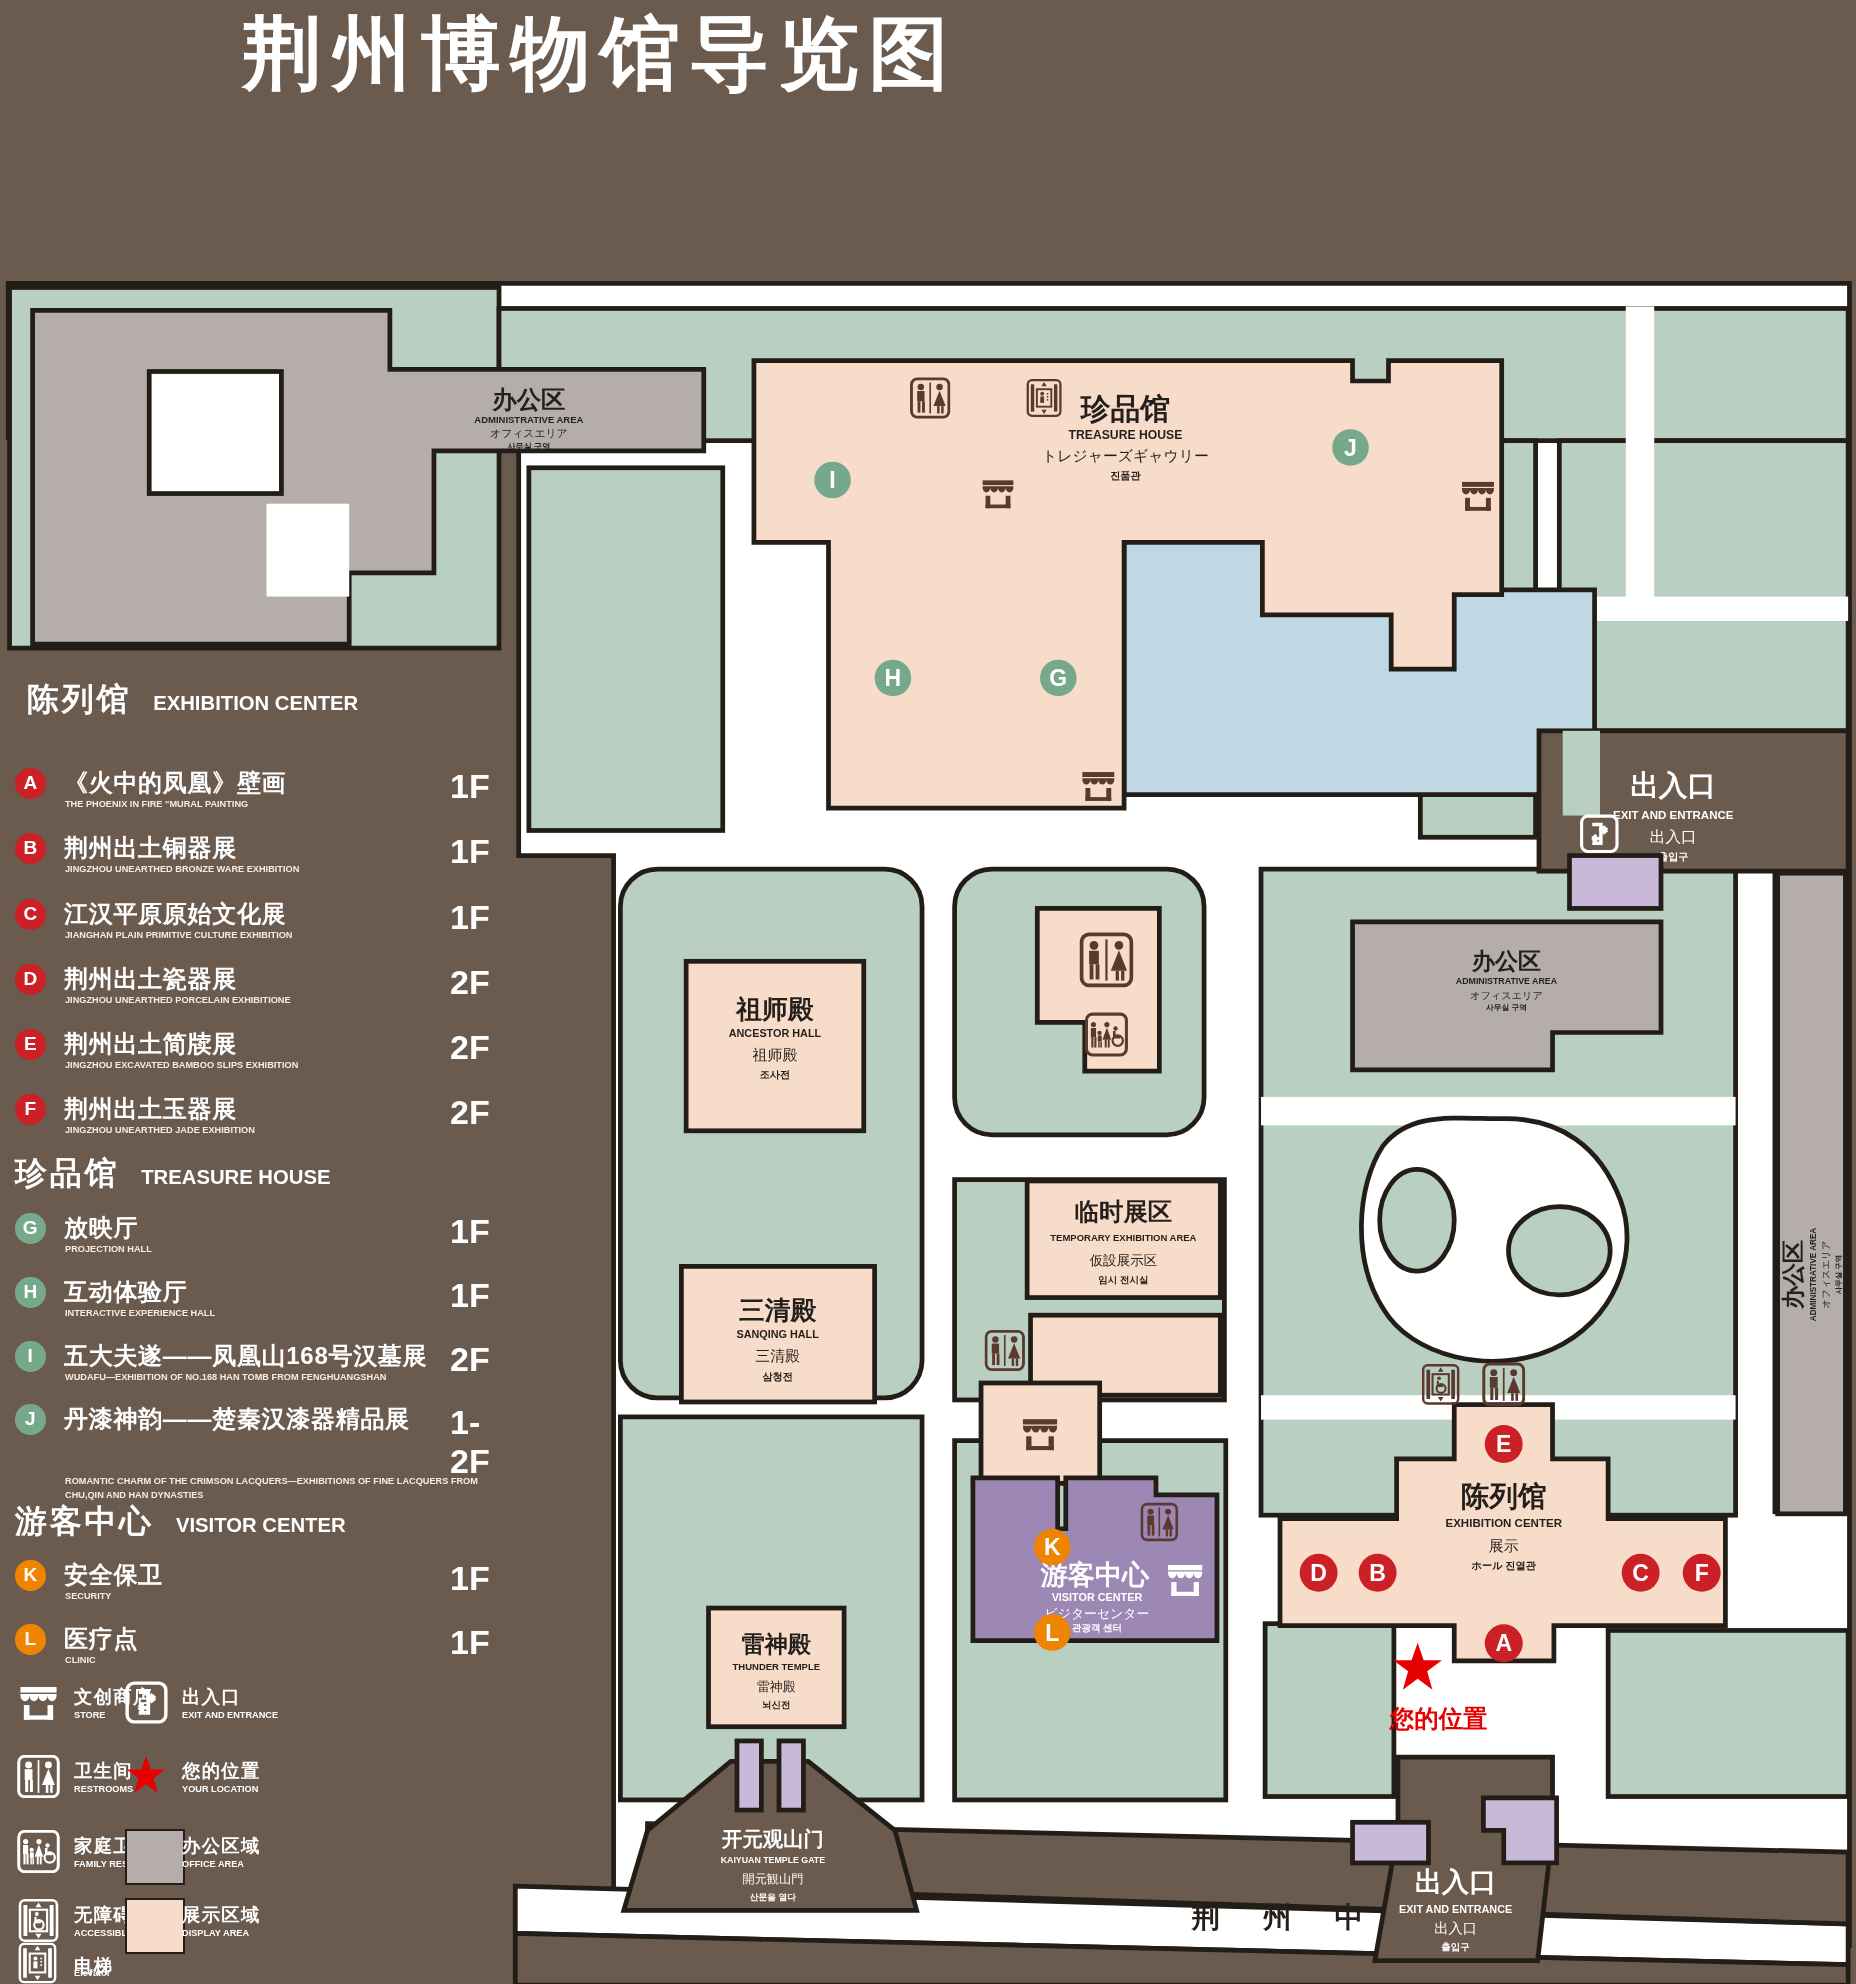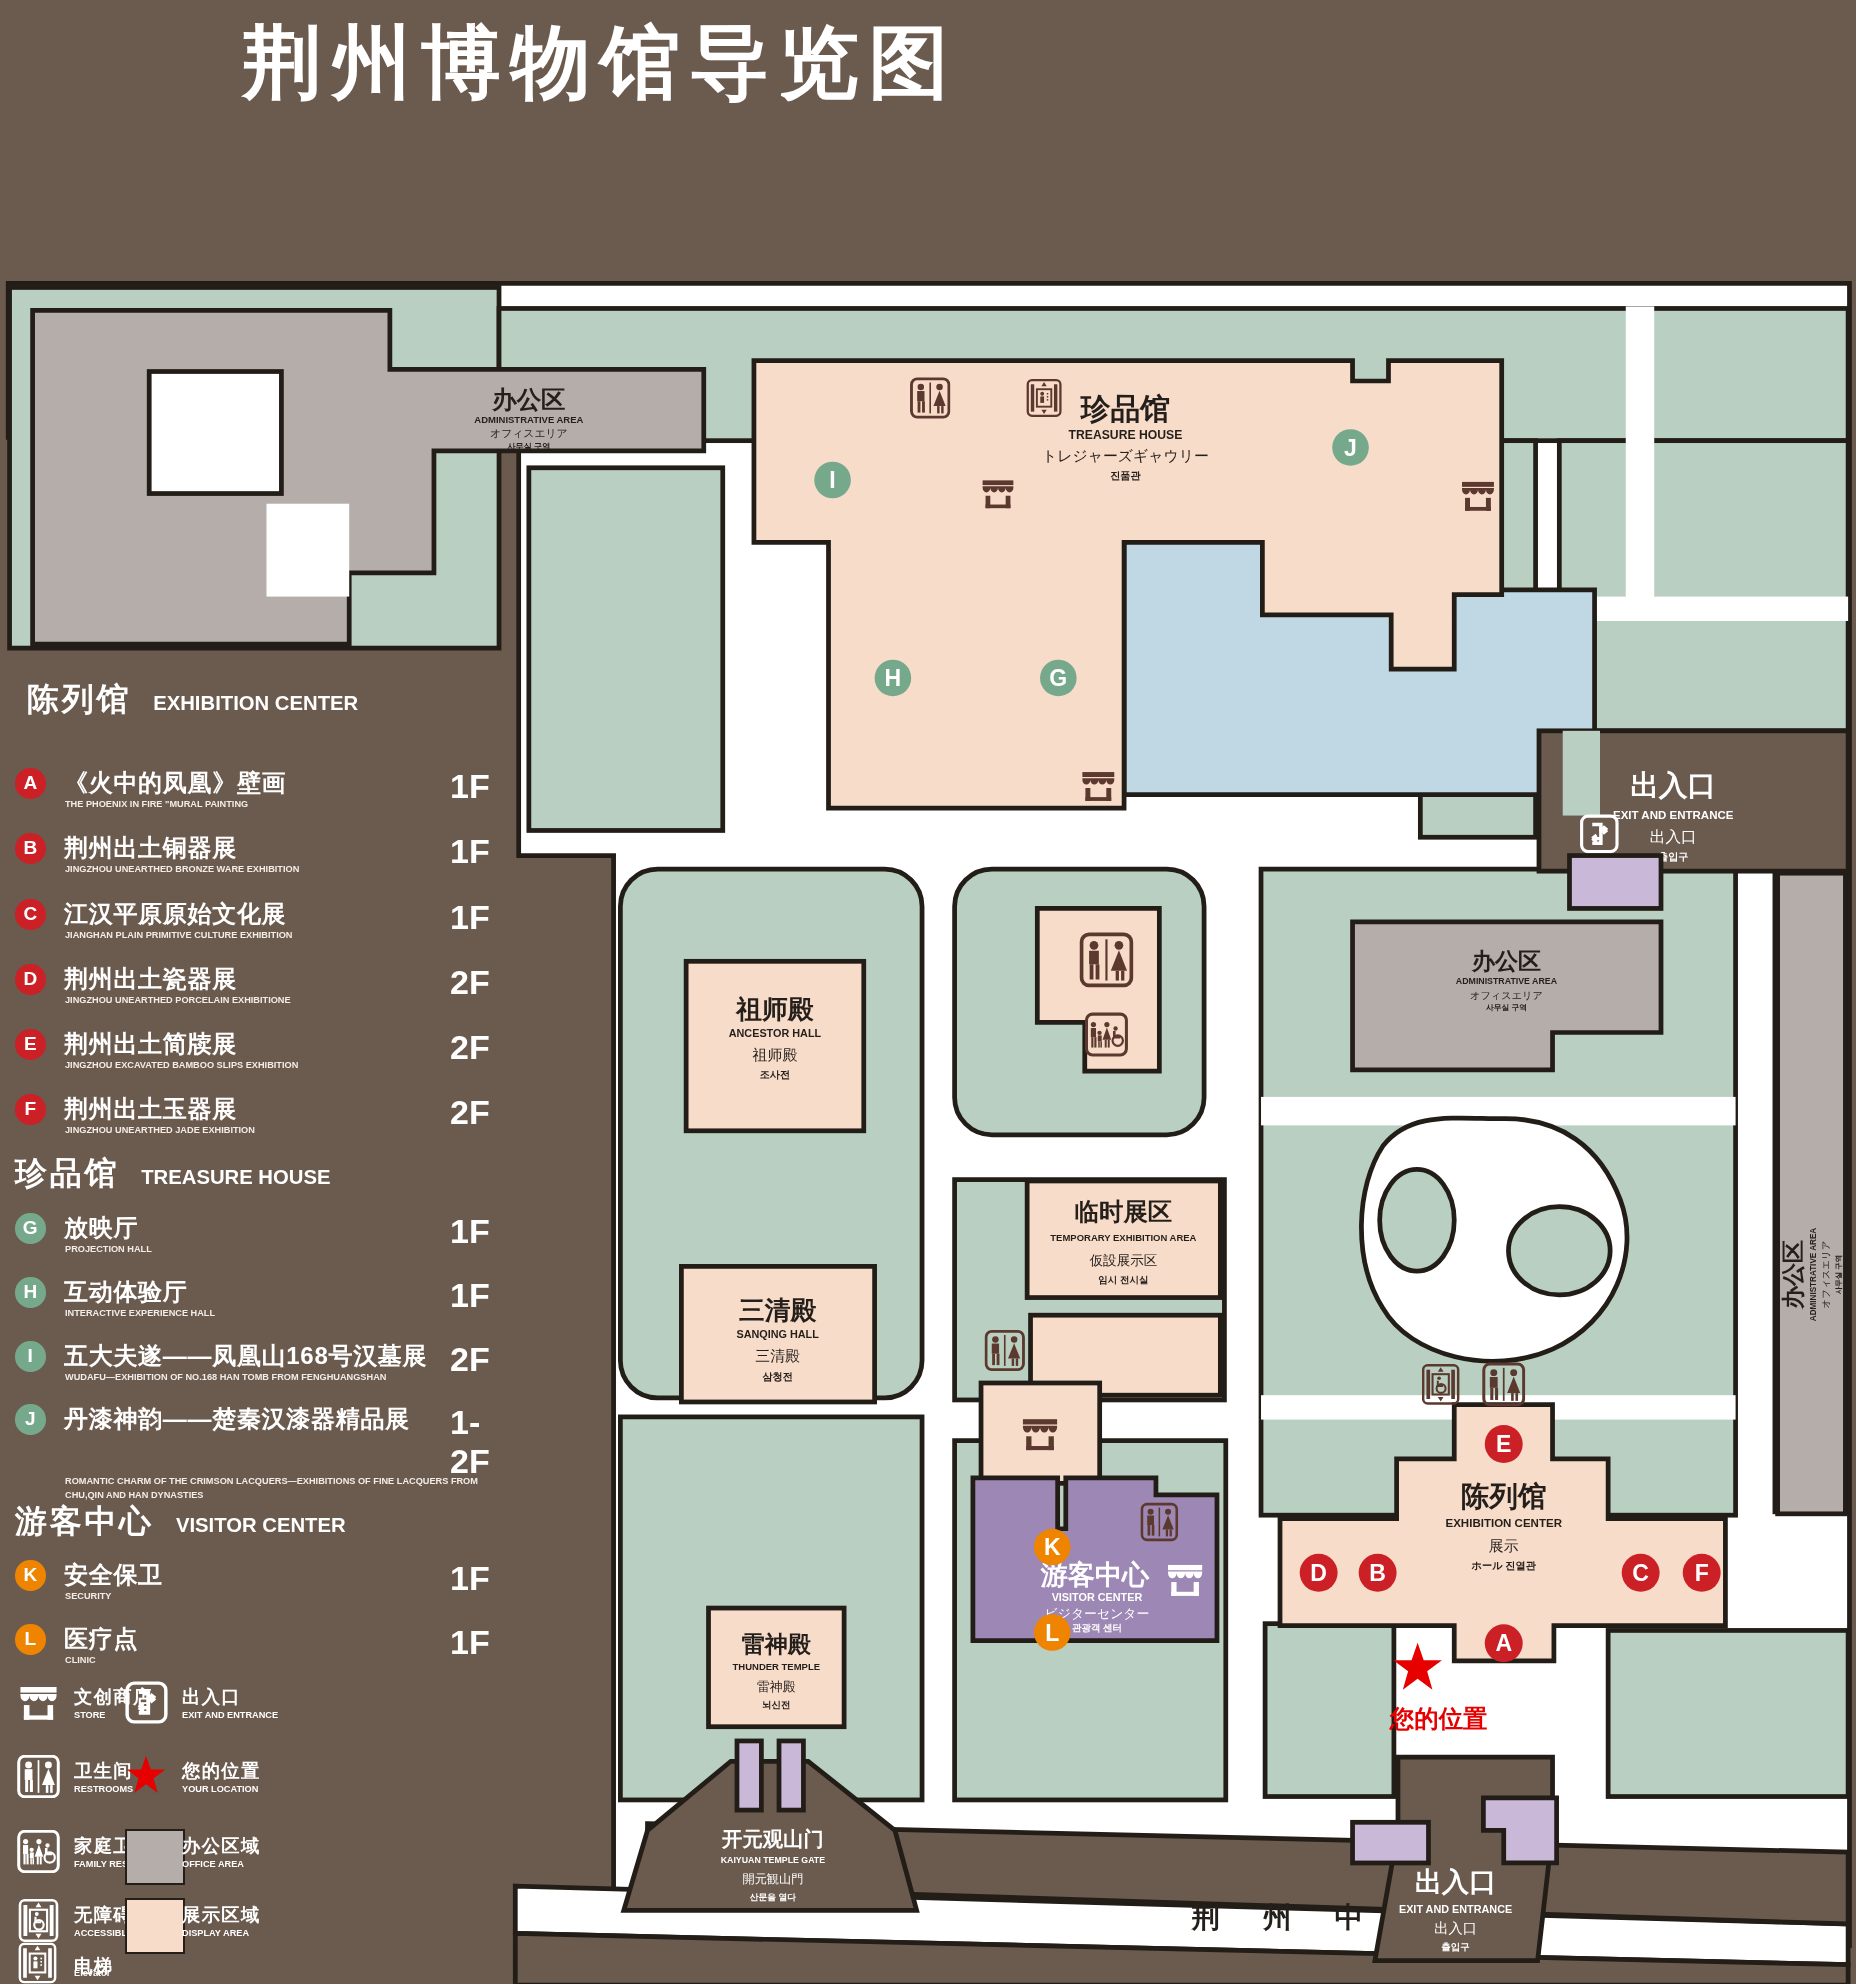--- a/index.html
+++ b/index.html
@@ -1,20 +1,20 @@
 <!DOCTYPE html>
 <html style="font-size:11px"><head>
 <meta charset="utf-8">
 <style>
   html,body{margin:0;padding:0;background:#6b5a4e;}
   #stage{position:relative;width:1857px;height:1985px;background:#6b5a4e;overflow:hidden;
          font-family:"Liberation Sans","DejaVu Sans",sans-serif;}
   
   .hdr{position:absolute;left:600px;transform:translateX(-50%);text-align:center;color:#fff;white-space:nowrap;}
-  #title{top:1.4px;font-size:80px;font-weight:800;letter-spacing:9.5px;margin-top:9px;}
+  #title{top:1.4px;font-size:80px;font-weight:800;letter-spacing:9.5px;}
   #subtitle{top:107px;font-size:38px;font-weight:700;letter-spacing:1.4px;}
   
   #map{position:absolute;left:0;top:0;width:1857px;height:1985px;}
   .ol{stroke:#231d18;stroke-width:7;}
   .green{fill:#b8cfc1;}
   .pink{fill:#f8dcca;}
   .gray{fill:#b4adaa;}
   .purple{fill:#9d87b5;}
   .lpurple{fill:#c9b8d8;}
   .lake{fill:#c0d8e3;}

